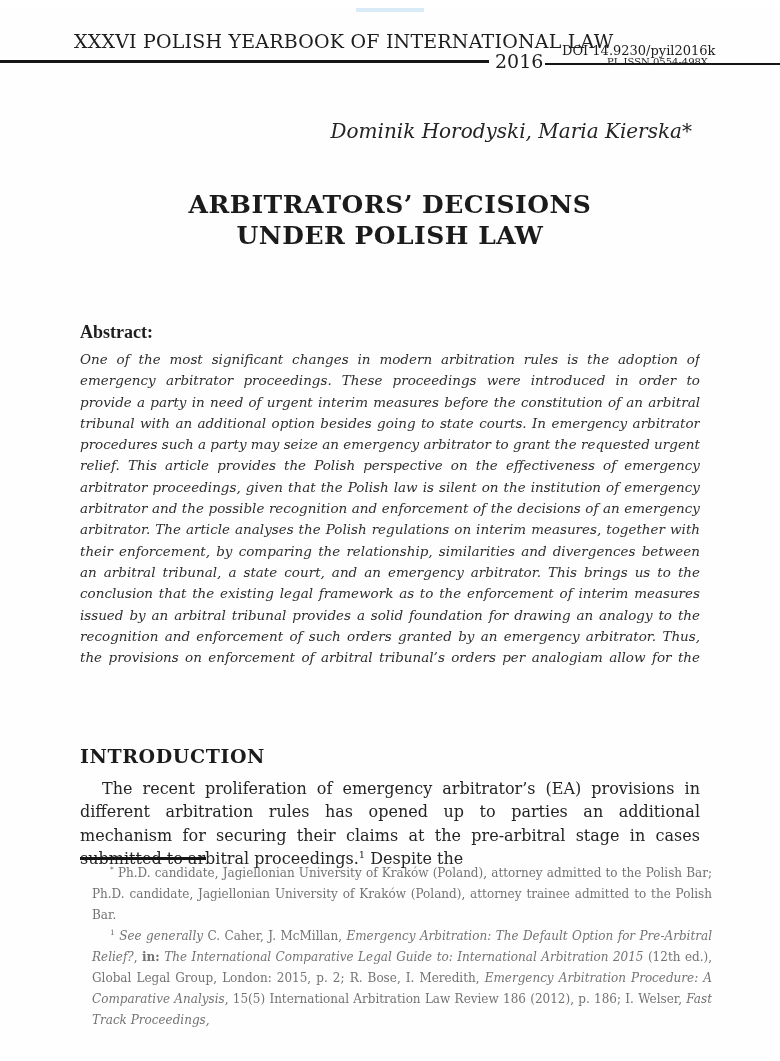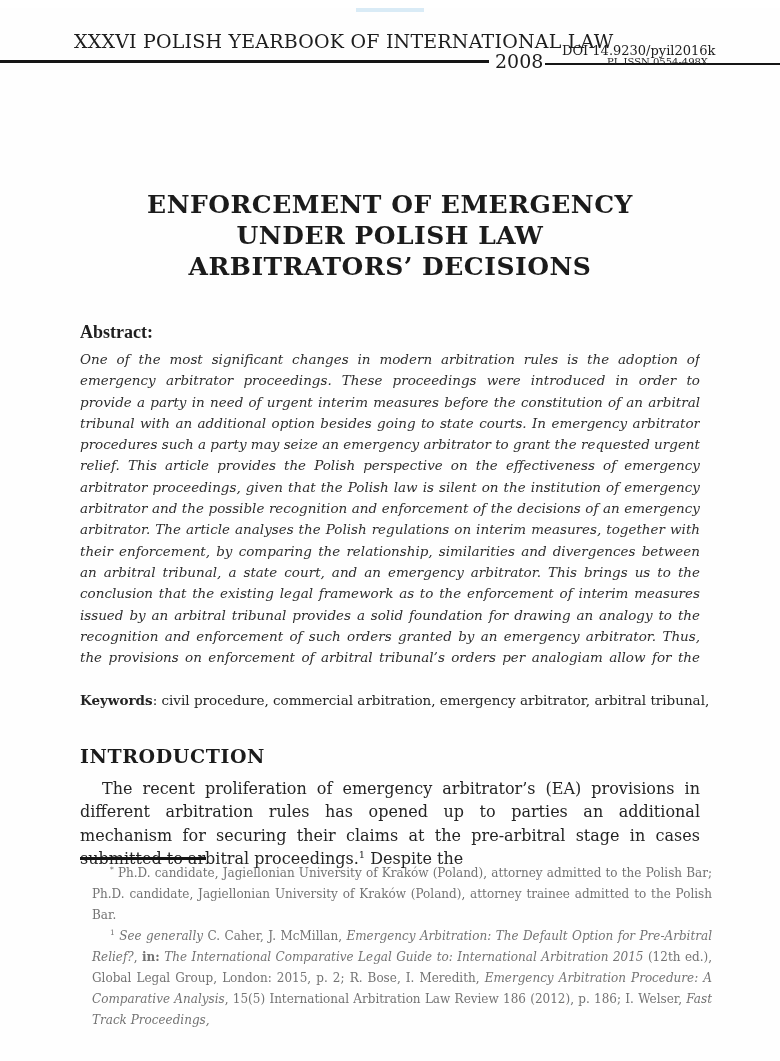--- a/index.html
+++ b/index.html
@@ -51,37 +51,34 @@
 </head>
 <body>
 
 <div id="page">
 
   <div class="artifact-strip"></div>
 
   <div class="journal-title">XXXVI POLISH YEARBOOK OF INTERNATIONAL LAW</div>
   <div class="doi">DOI 14.9230/pyil2016k</div>
   <div class="rule-left"></div>
-  <div class="year">2008</div>
+  <div class="year">2016</div>
   <div class="rule-right"></div>
   <div class="issn">PL ISSN 0554-498X</div>
 
+  <div class="authors">Dominik Horodyski, Maria Kierska*</div>
 
   <div class="article-title">
-    <div>ENFORCEMENT OF EMERGENCY</div>
+    <div>ARBITRATORS’ DECISIONS</div>
     <div>UNDER POLISH LAW</div>
-    <div>ARBITRATORS’ DECISIONS</div>
   </div>
 
   <div class="abstract-label">Abstract:</div>
   <div class="abstract-text">One of the most significant changes in modern arbitration rules is the adoption of emergency arbitrator proceedings. These proceedings were introduced in order to provide a party in need of urgent interim measures before the constitution of an arbitral tribunal with an additional option besides going to state courts. In emergency arbitrator procedures such a party may seize an emergency arbitrator to grant the requested urgent relief. This article provides the Polish perspective on the effectiveness of emergency arbitrator proceedings, given that the Polish law is silent on the institution of emergency arbitrator and the possible recognition and enforcement of the decisions of an emergency arbitrator. The article analyses the Polish regulations on interim measures, together with their enforcement, by comparing the relationship, similarities and divergences between an arbitral tribunal, a state court, and an emergency arbitrator. This brings us to the conclusion that the existing legal framework as to the enforcement of interim measures issued by an arbitral tribunal provides a solid foundation for drawing an analogy to the recognition and enforcement of such orders granted by an emergency arbitrator. Thus, the provisions on enforcement of arbitral tribunal’s orders per analogiam allow for the recognition and enforcement of emergency arbitrators’ decisions on interim measures in Poland.</div>
 
-  <div class="keywords">
-    <span class="bd">Keywords</span><span>: civil procedure, commercial arbitration, emergency arbitrator, arbitral tribunal,</span>
-  </div>
 
   <div class="section-heading">INTRODUCTION</div>
 
   <div class="intro"><span>The recent proliferation of emergency arbitrator’s (EA) provisions in different arbitration rules has opened up to parties an additional mechanism for securing their claims at the pre-arbitral stage in cases submitted to arbitral proceedings.</span><sup>1</sup><span> Despite the</span></div>
 
   <div class="fn-rule"></div>
 
   <div class="footnotes">
     <p class="footnote"><sup>*</sup><span> Ph.D. candidate, Jagiellonian University of Kraków (Poland), attorney admitted to the Polish Bar; Ph.D. candidate, Jagiellonian University of Kraków (Poland), attorney trainee admitted to the Polish Bar.</span></p>
     <p class="footnote"><sup>1</sup><span> </span><span class="it">See generally</span><span> C. Caher, J. McMillan, </span><span class="it">Emergency Arbitration: The Default Option for Pre-Arbitral Relief?</span><span>, </span><span class="bd">in:</span><span> </span><span class="it">The International Comparative Legal Guide to: International Arbitration 2015</span><span> (12th ed.), Global Legal Group, London: 2015, p. 2; R. Bose, I. Meredith, </span><span class="it">Emergency Arbitration Procedure: A Comparative Analysis</span><span>, 15(5) International Arbitration Law Review 186 (2012), p. 186; I. Welser, </span><span class="it">Fast Track Proceedings,</span></p>

